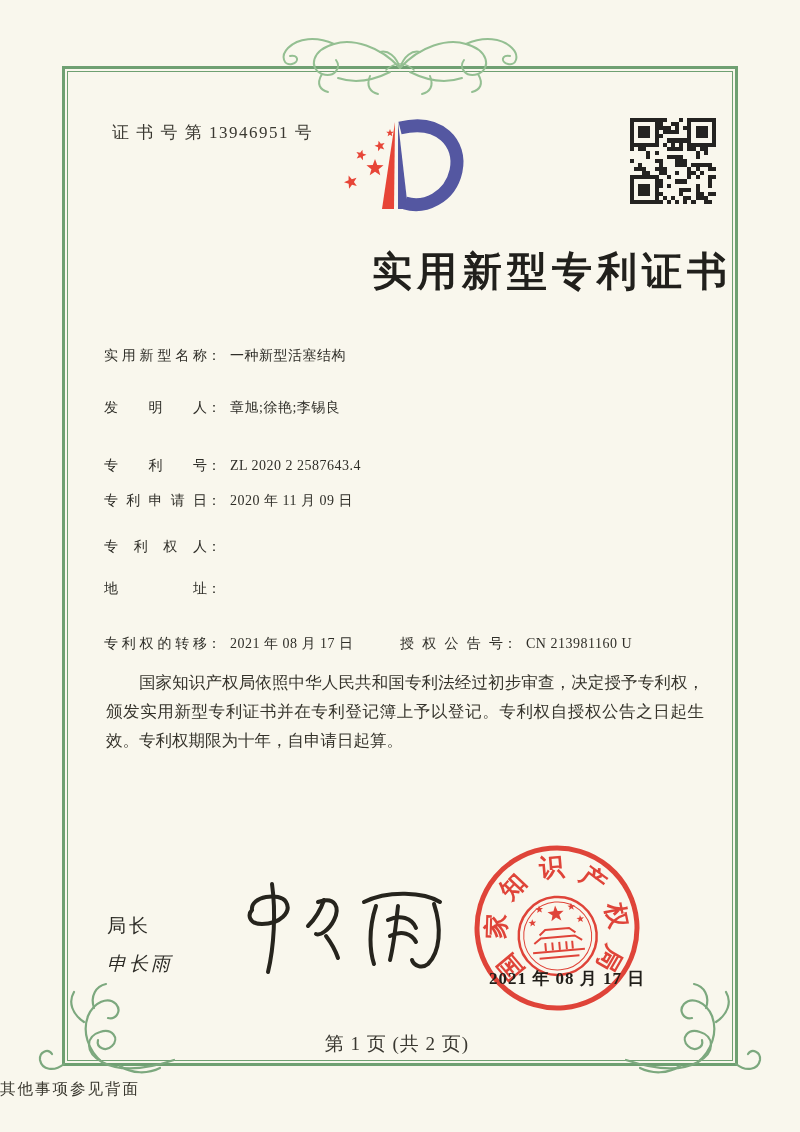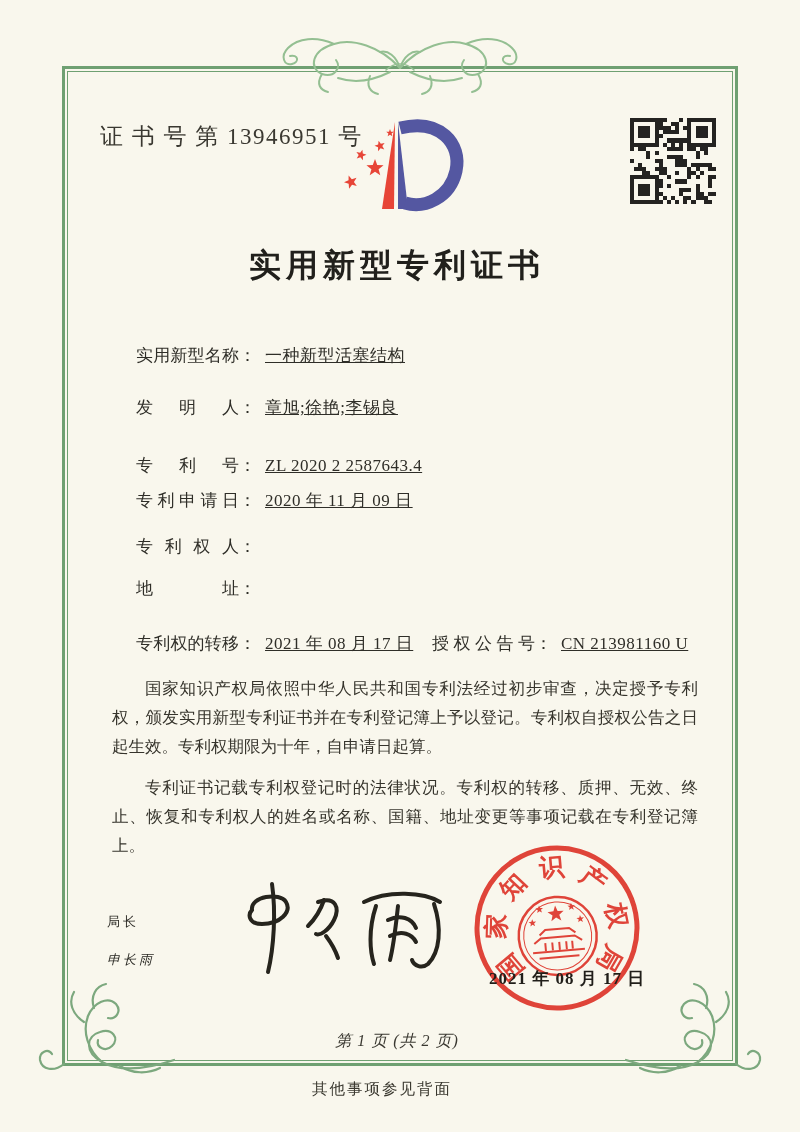--- a/index.html
+++ b/index.html
@@ -15,69 +15,69 @@
   #frame{
     left:62px;top:66px;width:670px;height:994px;
     border:3px solid #6fa072;
   }
   #frame-inner{
     position:absolute;inset:2px;
     border:1px solid #6fa072;
   }
 
   #cert-number{
-    left:100px;top:121px;font-size:23px;letter-spacing:1.5px;color:#3a3831;
+    left:112px;top:121px;font-size:17px;letter-spacing:1.5px;color:#3a3831;
   }
 
   #title{
-    left:62px;top:244px;width:670px;text-align:center;
-    font-size:32px;font-weight:600;letter-spacing:5px;color:#21201c;
+    left:62px;top:244px;width:670px;text-align:right;
+    font-size:40px;font-weight:600;letter-spacing:5px;color:#21201c;
   }
 
   .field-row{
     position:absolute;left:104px;display:flex;align-items:flex-start;
-    font-size:17px;line-height:23px;color:#2f2e28;margin-left:32px;
+    font-size:14px;line-height:23px;color:#2f2e28;
   }
   .flabel{
     display:inline-block;width:103px;
     text-align:justify;text-align-last:justify;
     white-space:normal;
   }
   .fcolon{display:inline-block;}
-  .fvalue{margin-left:9px;letter-spacing:0.5px;text-decoration:underline;}
+  .fvalue{margin-left:9px;letter-spacing:0.5px;}
   .fvalue.addr{width:432px;}
 
   #row-grant{width:620px;}
   #grant-no-group{position:absolute;left:296px;top:0;display:flex;}
 
   #paragraphs{
     left:100px;top:662px;width:610px;
     font-size:16.5px;line-height:29px;text-align:justify;color:#36342c;
   }
-  #paragraphs p{margin:12px;text-indent:2em;}
+  #paragraphs p{margin:6px;text-indent:2em;}
 
   #officer-title,#officer-name{
     font-family:"Liberation Sans","DejaVu Sans",sans-serif;
-    font-size:13px;letter-spacing:3px;color:#2c2b26;
+    font-size:19px;letter-spacing:3px;color:#2c2b26;
   }
   #officer-title{left:107px;top:913px;}
   #officer-name{left:107px;top:951px;font-style:italic;}
 
   #seal-svg{left:467px;top:838px;transform:rotate(-5deg);opacity:.93;}
   #seal-date{
     left:489px;top:967px;width:170px;
     font-size:17px;letter-spacing:1px;color:#201e19;font-weight:600;
   }
 
   #page-number{
     left:62px;top:1031px;width:670px;text-align:center;
-    font-size:16px;color:#3a3831;letter-spacing:1px;font-style:italic;
+    font-size:19px;color:#3a3831;letter-spacing:1px;
   }
   #back-note{
-    left:0;top:1079px;width:764px;text-align:center;
+    left:0;top:1079px;width:764px;
     font-size:15.5px;color:#3a382f;letter-spacing:2px;
   }
 
   svg{display:block;}
 </style>
 </head>
 <body>
 
 <div class="abs" id="frame">
   <div id="frame-inner"></div>
@@ -382,21 +382,20 @@
   <span class="fvalue">2021 年 08 月 17 日</span>
   <span id="grant-no-group">
     <span class="flabel">授权公告号</span>
       <span class="fcolon">：</span>
     <span class="fvalue">CN 213981160 U</span>
   </span>
 </div>
 
 <div class="abs" id="paragraphs">
   <p>国家知识产权局依照中华人民共和国专利法经过初步审查，决定授予专利权，颁发实用新型专利证书并在专利登记簿上予以登记。专利权自授权公告之日起生效。专利权期限为十年，自申请日起算。</p>
-  <p>专利证书记载专利权登记时的法律状况。专利权的转移、质押、无效、终止、恢复和专利权人的姓名或名称、国籍、地址变更等事项记载在专利登记簿上。</p>
 </div>
 
 <div class="abs" id="officer-title">局长</div>
 <div class="abs" id="officer-name">申长雨</div>
 
 <svg class="abs" style="left:228px;top:872px;" width="230" height="115" viewBox="0 0 230 115">
   <g stroke="#26241d" stroke-width="4" fill="none" stroke-linecap="round" stroke-linejoin="round">
     <path d="M24,38 C22,24 52,20 58,30 C64,40 52,52 34,52 C20,52 20,42 24,38"></path>
     <path d="M44,12 C48,40 46,75 40,100"></path>
     <path d="M96,28 C92,40 86,48 80,54"></path>

